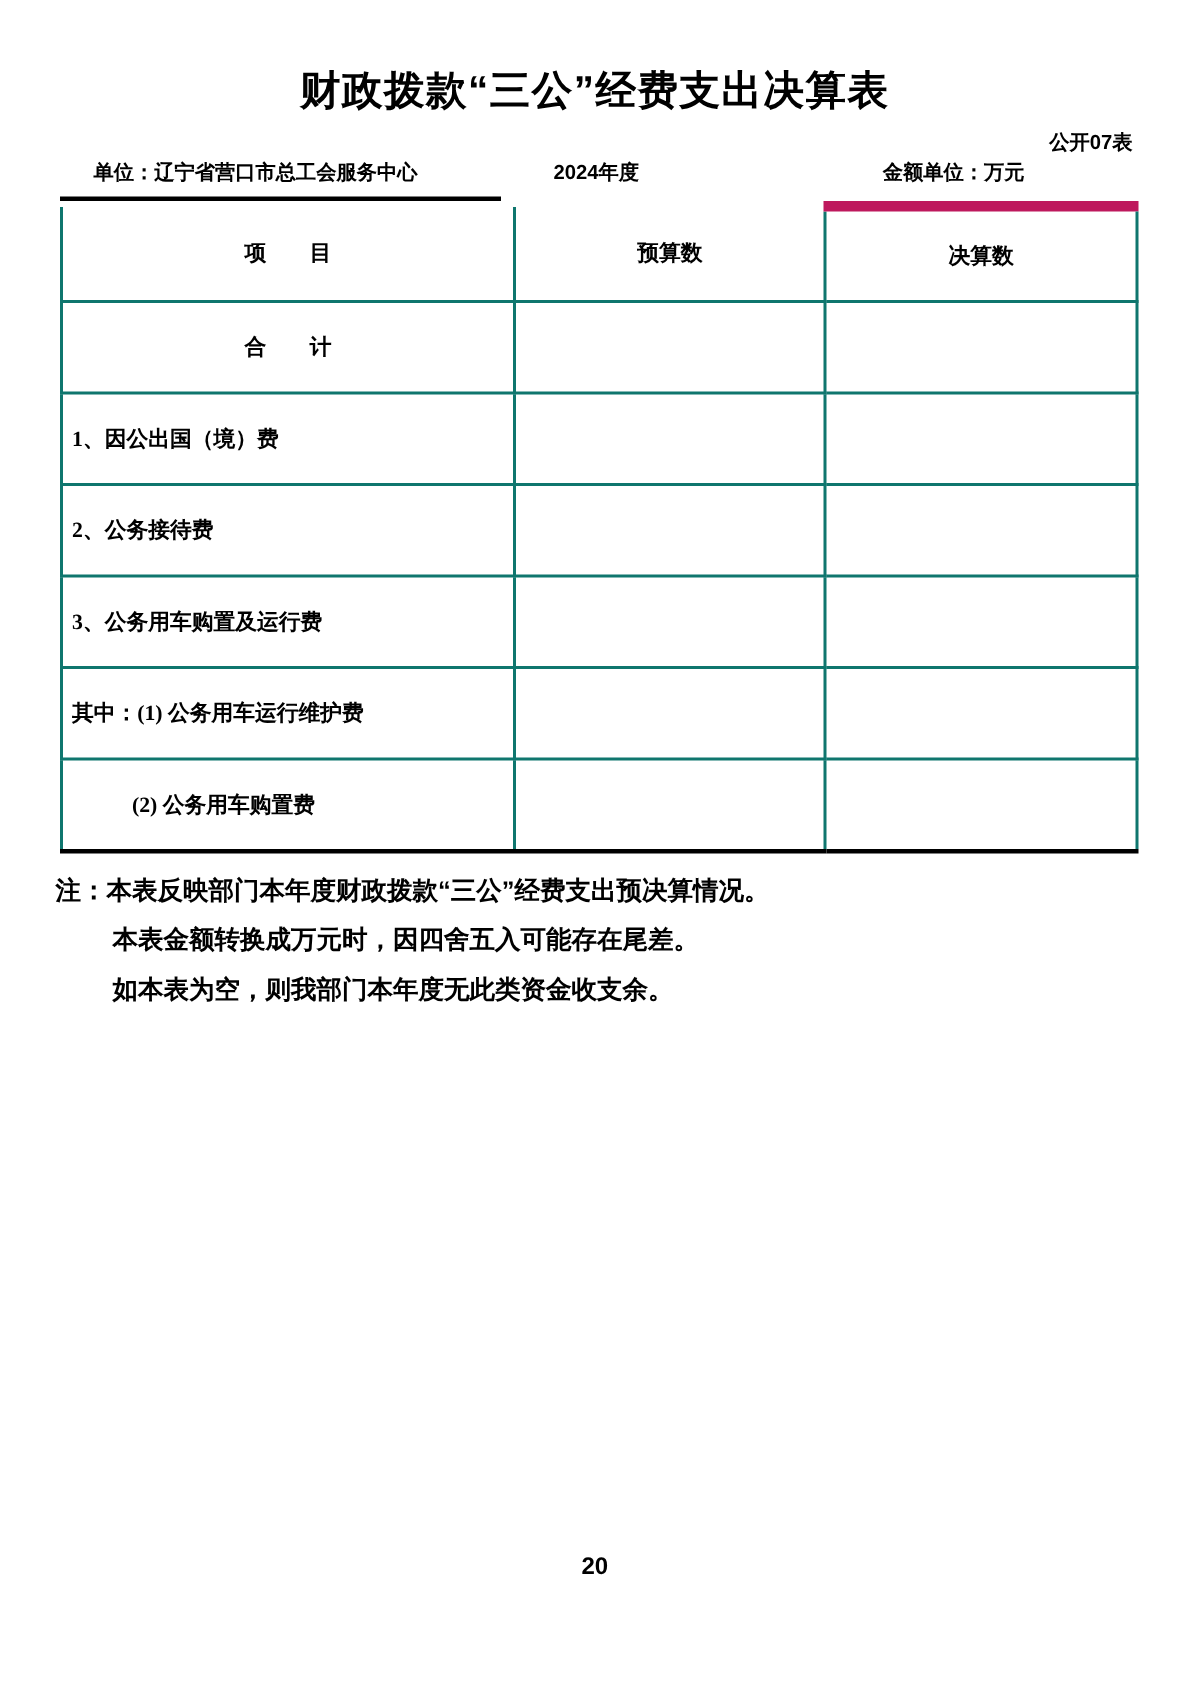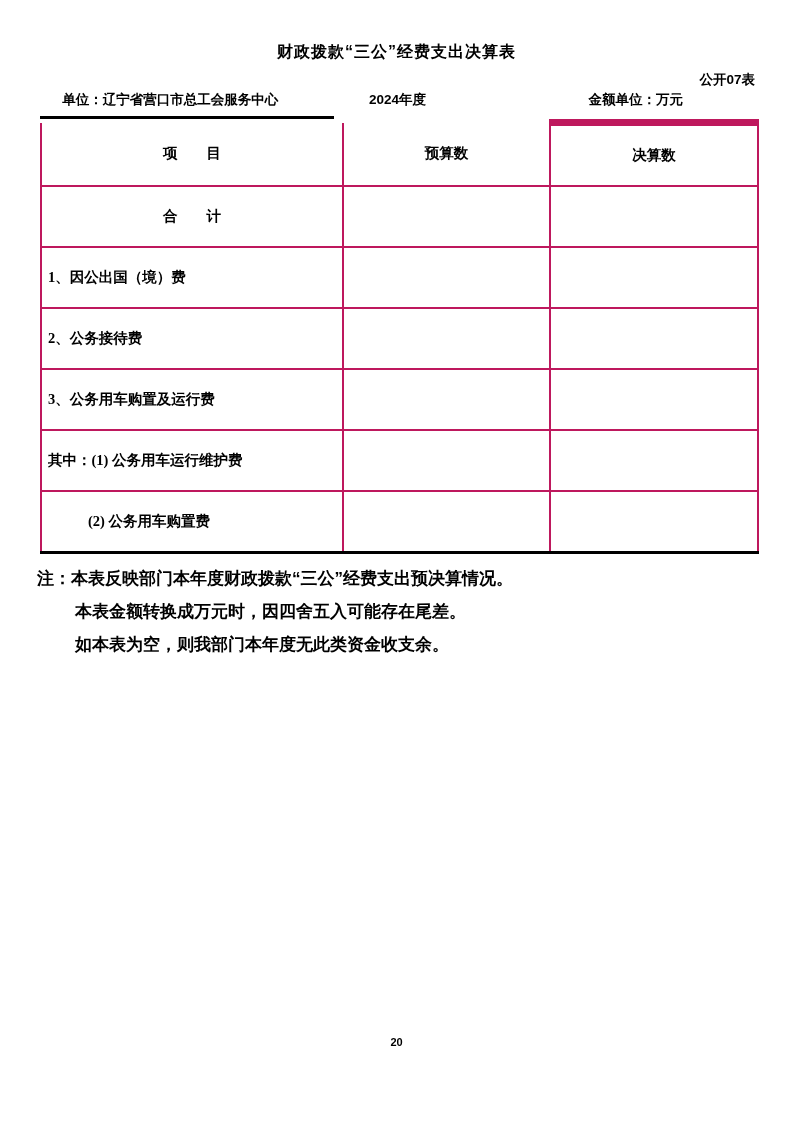--- a/index.html
+++ b/index.html
@@ -8,21 +8,21 @@
     width:793px; height:1121px;
     background:#ffffff;
     color:#000;
     font-family:"Liberation Sans","DejaVu Sans",sans-serif;
     font-weight:700;
     overflow:hidden;
   }
   .title {
     padding-top:42px;
     text-align:center;
-    font-size:16px;
+    font-size:27px;
     letter-spacing:1px;
   }
   .doc-code {
     margin:8px 38px 0 16px;
     text-align:right;
     font-size:13.5px;
   }
   .meta-row {
     display:flex;
     align-items:flex-end;
@@ -40,21 +40,21 @@
   }
   table.budget-table {
     border-collapse:collapse;
     table-layout:fixed;
     width:717px;
   }
   .budget-table col.c1 { width:302px; }
   .budget-table col.c2 { width:207px; }
   .budget-table col.c3 { width:208px; }
   .budget-table th, .budget-table td {
-    border:2px solid #be185d;
+    border:2px solid #0f766e;
     padding:0;
     font-size:14.5px;
     font-weight:700;
     height:59px;
     vertical-align:middle;
     text-align:center;
     overflow:hidden;
   }
   .budget-table thead th.no-top { border-top:none; }
   .budget-table thead th.thick-top { border-top:7px solid #be185d; }
@@ -64,21 +64,21 @@
   .budget-table td.label.indent { padding-left:46px; }
 
   .notes { margin:12px 40px 0 37px; font-size:17px; }
   .note  { margin:0 0 7px 0; line-height:26px; }
   .note .line { white-space:normal; }
   .note.indented .line:first-child { text-indent:38px; }
 
   .page-number {
     position:absolute; top:1036px; left:0;
     width:100%; text-align:center;
-    font-size:11px;
+    font-size:16px;
   }
 </style>
 </head>
 <body>
 
 <div class="page">
 
   <div class="title">财政拨款“三公”经费支出决算表</div>
 
   <div class="doc-code">公开07表</div>

